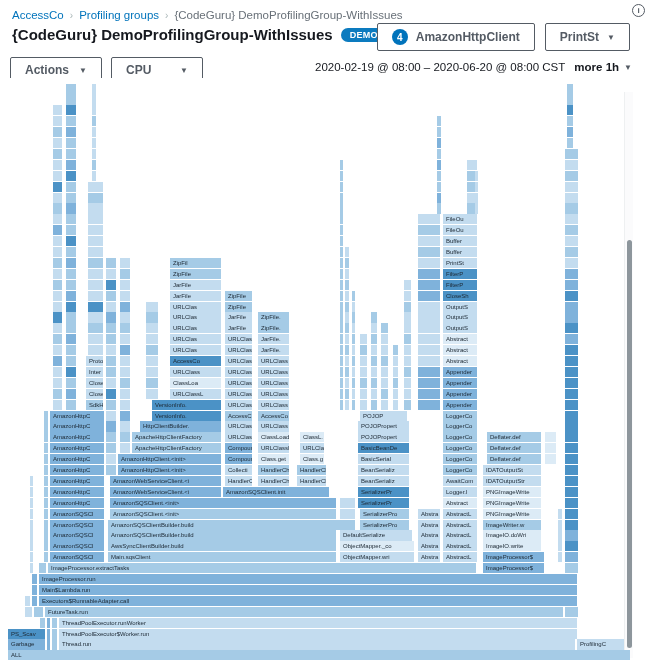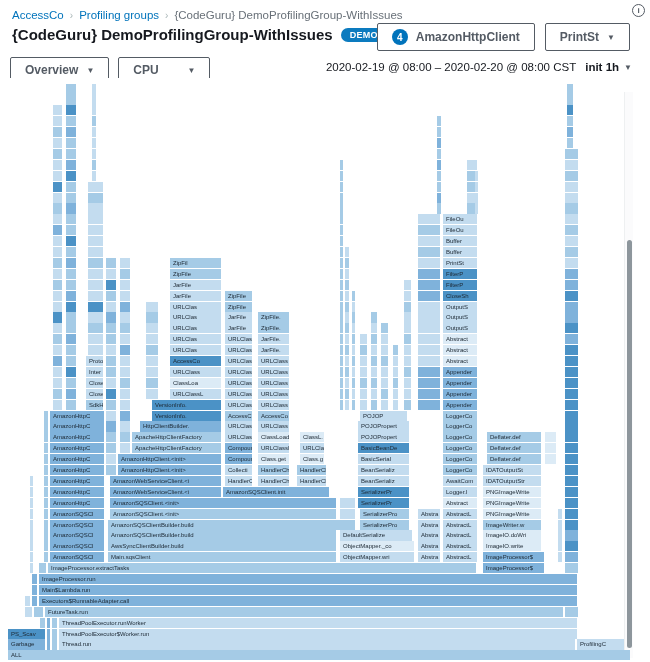--- a/index.html
+++ b/index.html
@@ -59,33 +59,33 @@
     <span>AmazonHttpClient</span>
   </div>
   <div class="btn">
     <span>PrintSt</span>
     <span class="caret">▼</span>
   </div>
 </div>
 
 <div class="toolbar">
   <div class="btn">
-    <span>Overview</span>
+    <span>Actions</span>
     <span class="caret">▼</span>
   </div>
   <div class="btn">
     <span>CPU</span>
     <span class="caret">▼</span>
   </div>
 </div>
 
 <div class="toolbar-right">
-  <span>2020-02-19 @ 08:00 – 2020-02-20 @ 08:00 CST</span>
+  <span>2020-02-19 @ 08:00 – 2020-06-20 @ 08:00 CST</span>
   <span class="quick-range">
-    <span>init 1h</span>
+    <span>more 1h</span>
     <span class="caret">▼</span>
   </span>
 </div>
 
 <div class="flame">
   <div class="sb-track"></div>
   <div class="sb-thumb"></div>
 <div class="fbox" style="left: 8px; top: 572.3px; width: 622.2px; background: rgb(165, 203, 230);">ALL</div>
     <div class="fbox" style="left: 8px; top: 561.4px; width: 37.2px; background: rgb(127, 178, 219);">Garbage</div>
     <div class="fbox" style="left: 47px; top: 561.4px; width: 3.2px; background: rgb(127, 178, 219);"></div>

